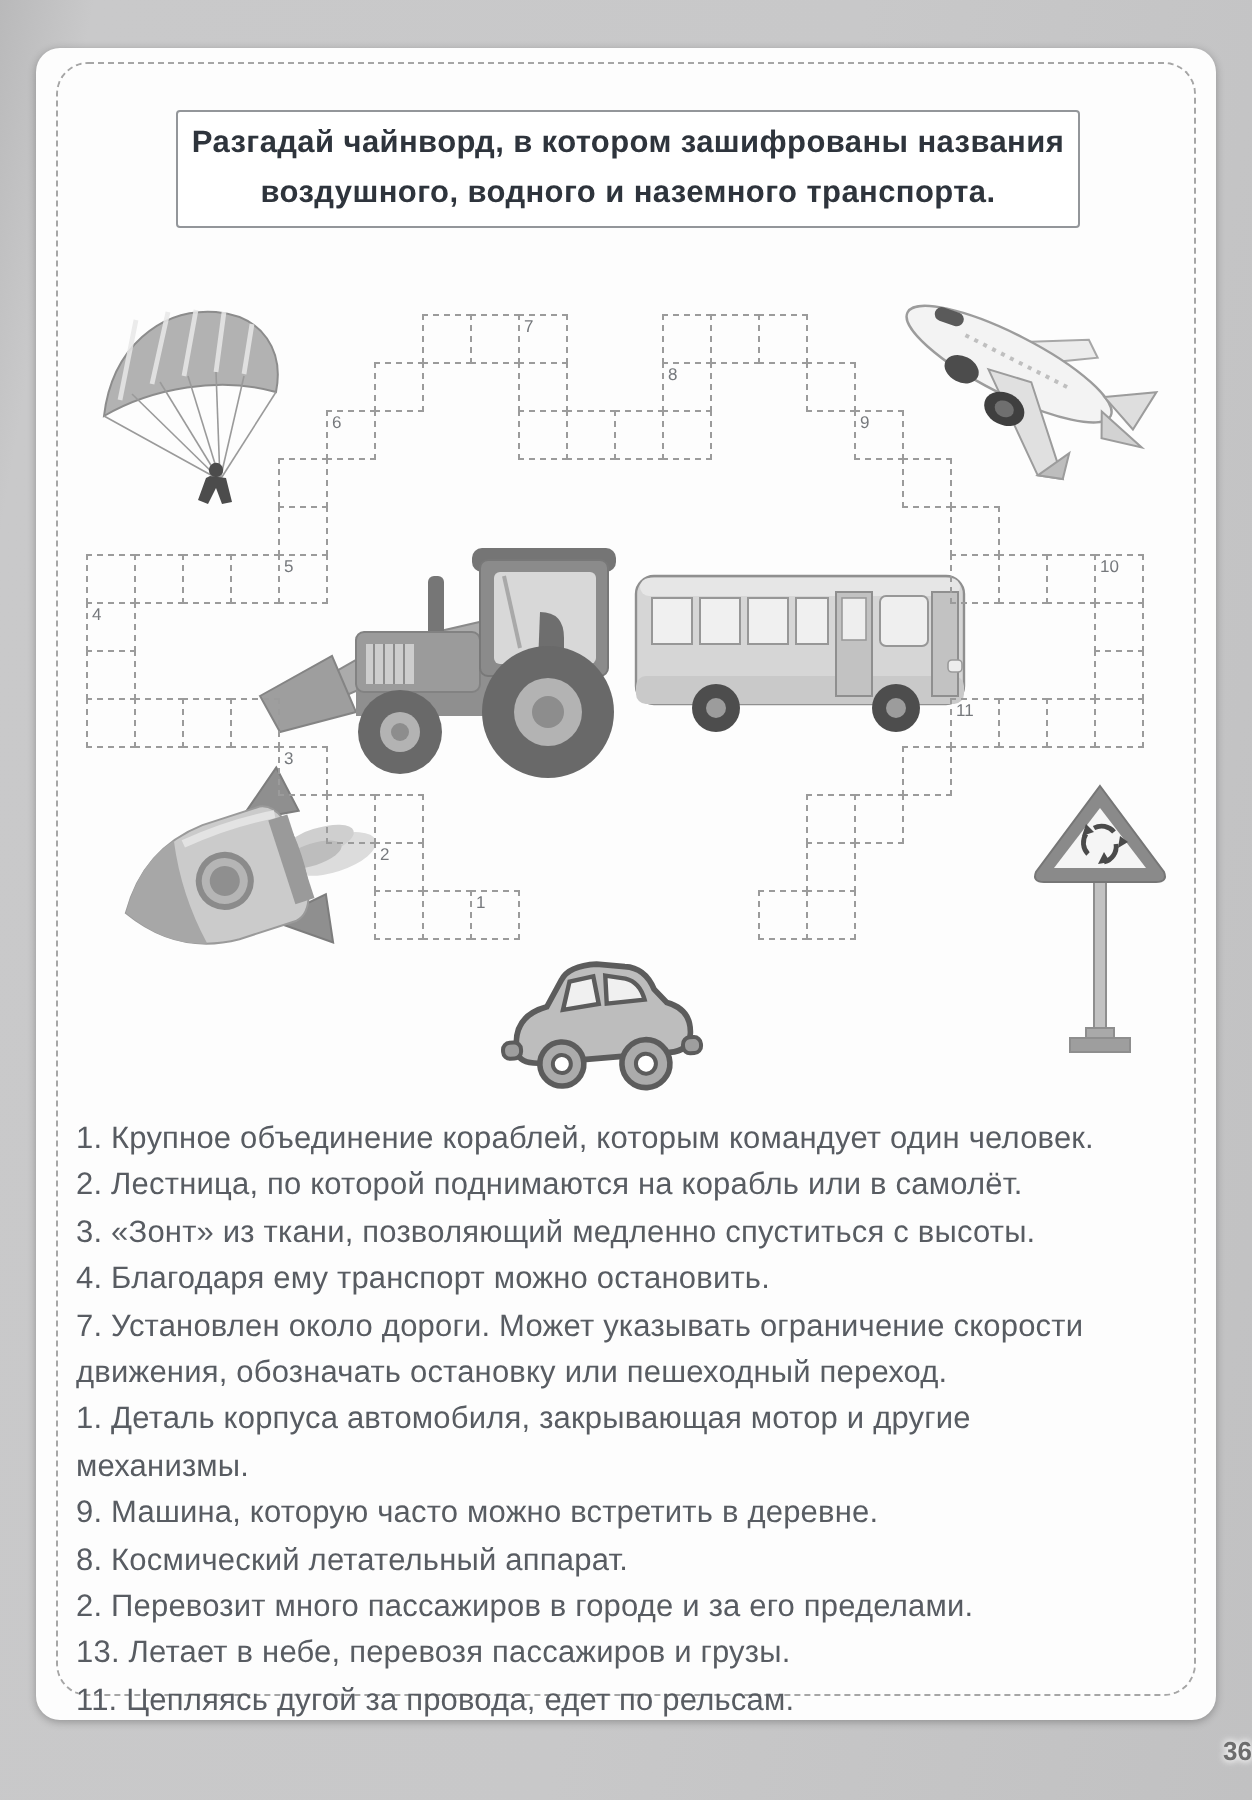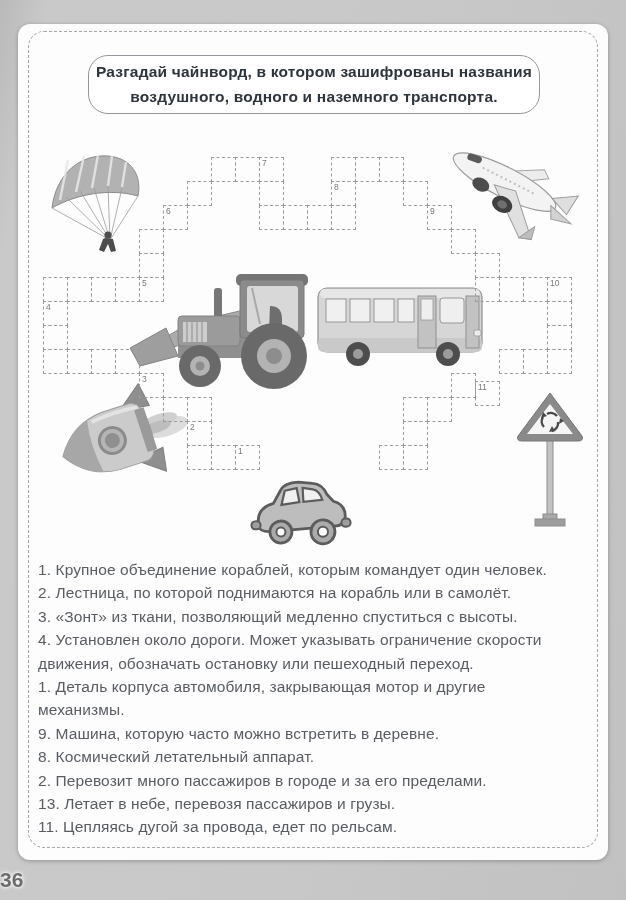--- a/index.html
+++ b/index.html
@@ -12,43 +12,43 @@
     position:absolute;left:18px;top:24px;width:590px;height:836px;
     background:#fdfdfd;border-radius:12px;
     box-shadow:0 1px 4px rgba(0,0,0,.28);
   }
   .dashed-frame{
     position:absolute;left:10px;right:10px;top:7px;bottom:12px;
     border:1.6px dashed #a6a6a6;border-radius:16px;pointer-events:none;
   }
   .title-box{
     position:absolute;left:70px;top:31px;width:450px;height:57px;
-    border:1.6px solid #93969a;border-radius:20px;background:#fff;
+    border:1.6px solid #93969a;border-radius:2px;background:#fff;
     display:flex;flex-direction:column;justify-content:center;align-items:center;
     font-weight:bold;font-size:15.5px;line-height:1.55;color:#2e343c;
     text-align:center;letter-spacing:.2px;
   }
   .grid{position:absolute;left:25px;top:133px;width:556px;height:340px;z-index:2;}
   .cell{
     position:absolute;width:25px;height:25px;box-sizing:border-box;
     border:1px dashed #9b9b9b;background:transparent;
   }
   .cellnum{
     position:absolute;top:0;left:2px;font-size:8.5px;color:#75787c;line-height:10px;
   }
   .illus{position:absolute;z-index:1;}
   .illus svg{overflow:visible;display:block;}
   .clues{
     position:absolute;left:20px;top:534px;width:538px;
     font-size:15.5px;line-height:23.4px;color:#585c62;letter-spacing:.1px;
   }
   .clue{margin:0;}
   .page-num{
-    position:absolute;left:0;right:0;top:868px;text-align:left;
-    font-size:21px;font-weight:bold;color:#6d6d6d;
+    position:absolute;left:0;right:0;top:868px;text-align:right;
+    font-size:13px;font-weight:bold;color:#6d6d6d;
     text-shadow:0 0 3px #fff,0 0 5px #fff;
   }
 </style>
 </head>
 <body>
 
 <div class="card">
   <div class="dashed-frame"></div>
 
   <div class="title-box">
@@ -233,21 +233,21 @@
       <div class="cell" style="left: 0px; top: 144px;">
         <span class="cellnum">4</span>
       </div>
       <div class="cell" style="left: 504px; top: 144px;"></div>
       <div class="cell" style="left: 0px; top: 168px;"></div>
       <div class="cell" style="left: 504px; top: 168px;"></div>
       <div class="cell" style="left: 0px; top: 192px;"></div>
       <div class="cell" style="left: 24px; top: 192px;"></div>
       <div class="cell" style="left: 48px; top: 192px;"></div>
       <div class="cell" style="left: 72px; top: 192px;"></div>
-      <div class="cell" style="left: 432px; top: 192px; margin-top: 32px;">
+      <div class="cell" style="left: 432px; top: 192px;">
         <span class="cellnum">11</span>
       </div>
       <div class="cell" style="left: 456px; top: 192px;"></div>
       <div class="cell" style="left: 480px; top: 192px;"></div>
       <div class="cell" style="left: 504px; top: 192px;"></div>
       <div class="cell" style="left: 96px; top: 216px;">
         <span class="cellnum">3</span>
       </div>
       <div class="cell" style="left: 408px; top: 216px;"></div>
       <div class="cell" style="left: 120px; top: 240px;"></div>
@@ -264,21 +264,22 @@
         <span class="cellnum">1</span>
       </div>
       <div class="cell" style="left: 336px; top: 288px;"></div>
       <div class="cell" style="left: 360px; top: 288px;"></div>
     </div>
 
   <div class="clues">
       <div class="clue">1. Крупное объединение кораблей, которым командует один человек.</div>
       <div class="clue">2. Лестница, по которой поднимаются на корабль или в самолёт.</div>
       <div class="clue">3. «Зонт» из ткани, позволяющий медленно спуститься с высоты.</div>
-      <div class="clue">4. Установлен около дороги. Может указывать ограничение скорости движения, обозначать остановку или пешеходный переход.</div>
+      <div class="clue">4. Благодаря ему транспорт можно остановить.</div>
+      <div class="clue">7. Установлен около дороги. Может указывать ограничение скорости движения, обозначать остановку или пешеходный переход.</div>
       <div class="clue">1. Деталь корпуса автомобиля, закрывающая мотор и другие механизмы.</div>
       <div class="clue">9. Машина, которую часто можно встретить в деревне.</div>
       <div class="clue">8. Космический летательный аппарат.</div>
       <div class="clue">2. Перевозит много пассажиров в городе и за его пределами.</div>
       <div class="clue">13. Летает в небе, перевозя пассажиров и грузы.</div>
       <div class="clue">11. Цепляясь дугой за провода, едет по рельсам.</div>
     </div>
 </div>
 
 <div class="page-num">36</div>

